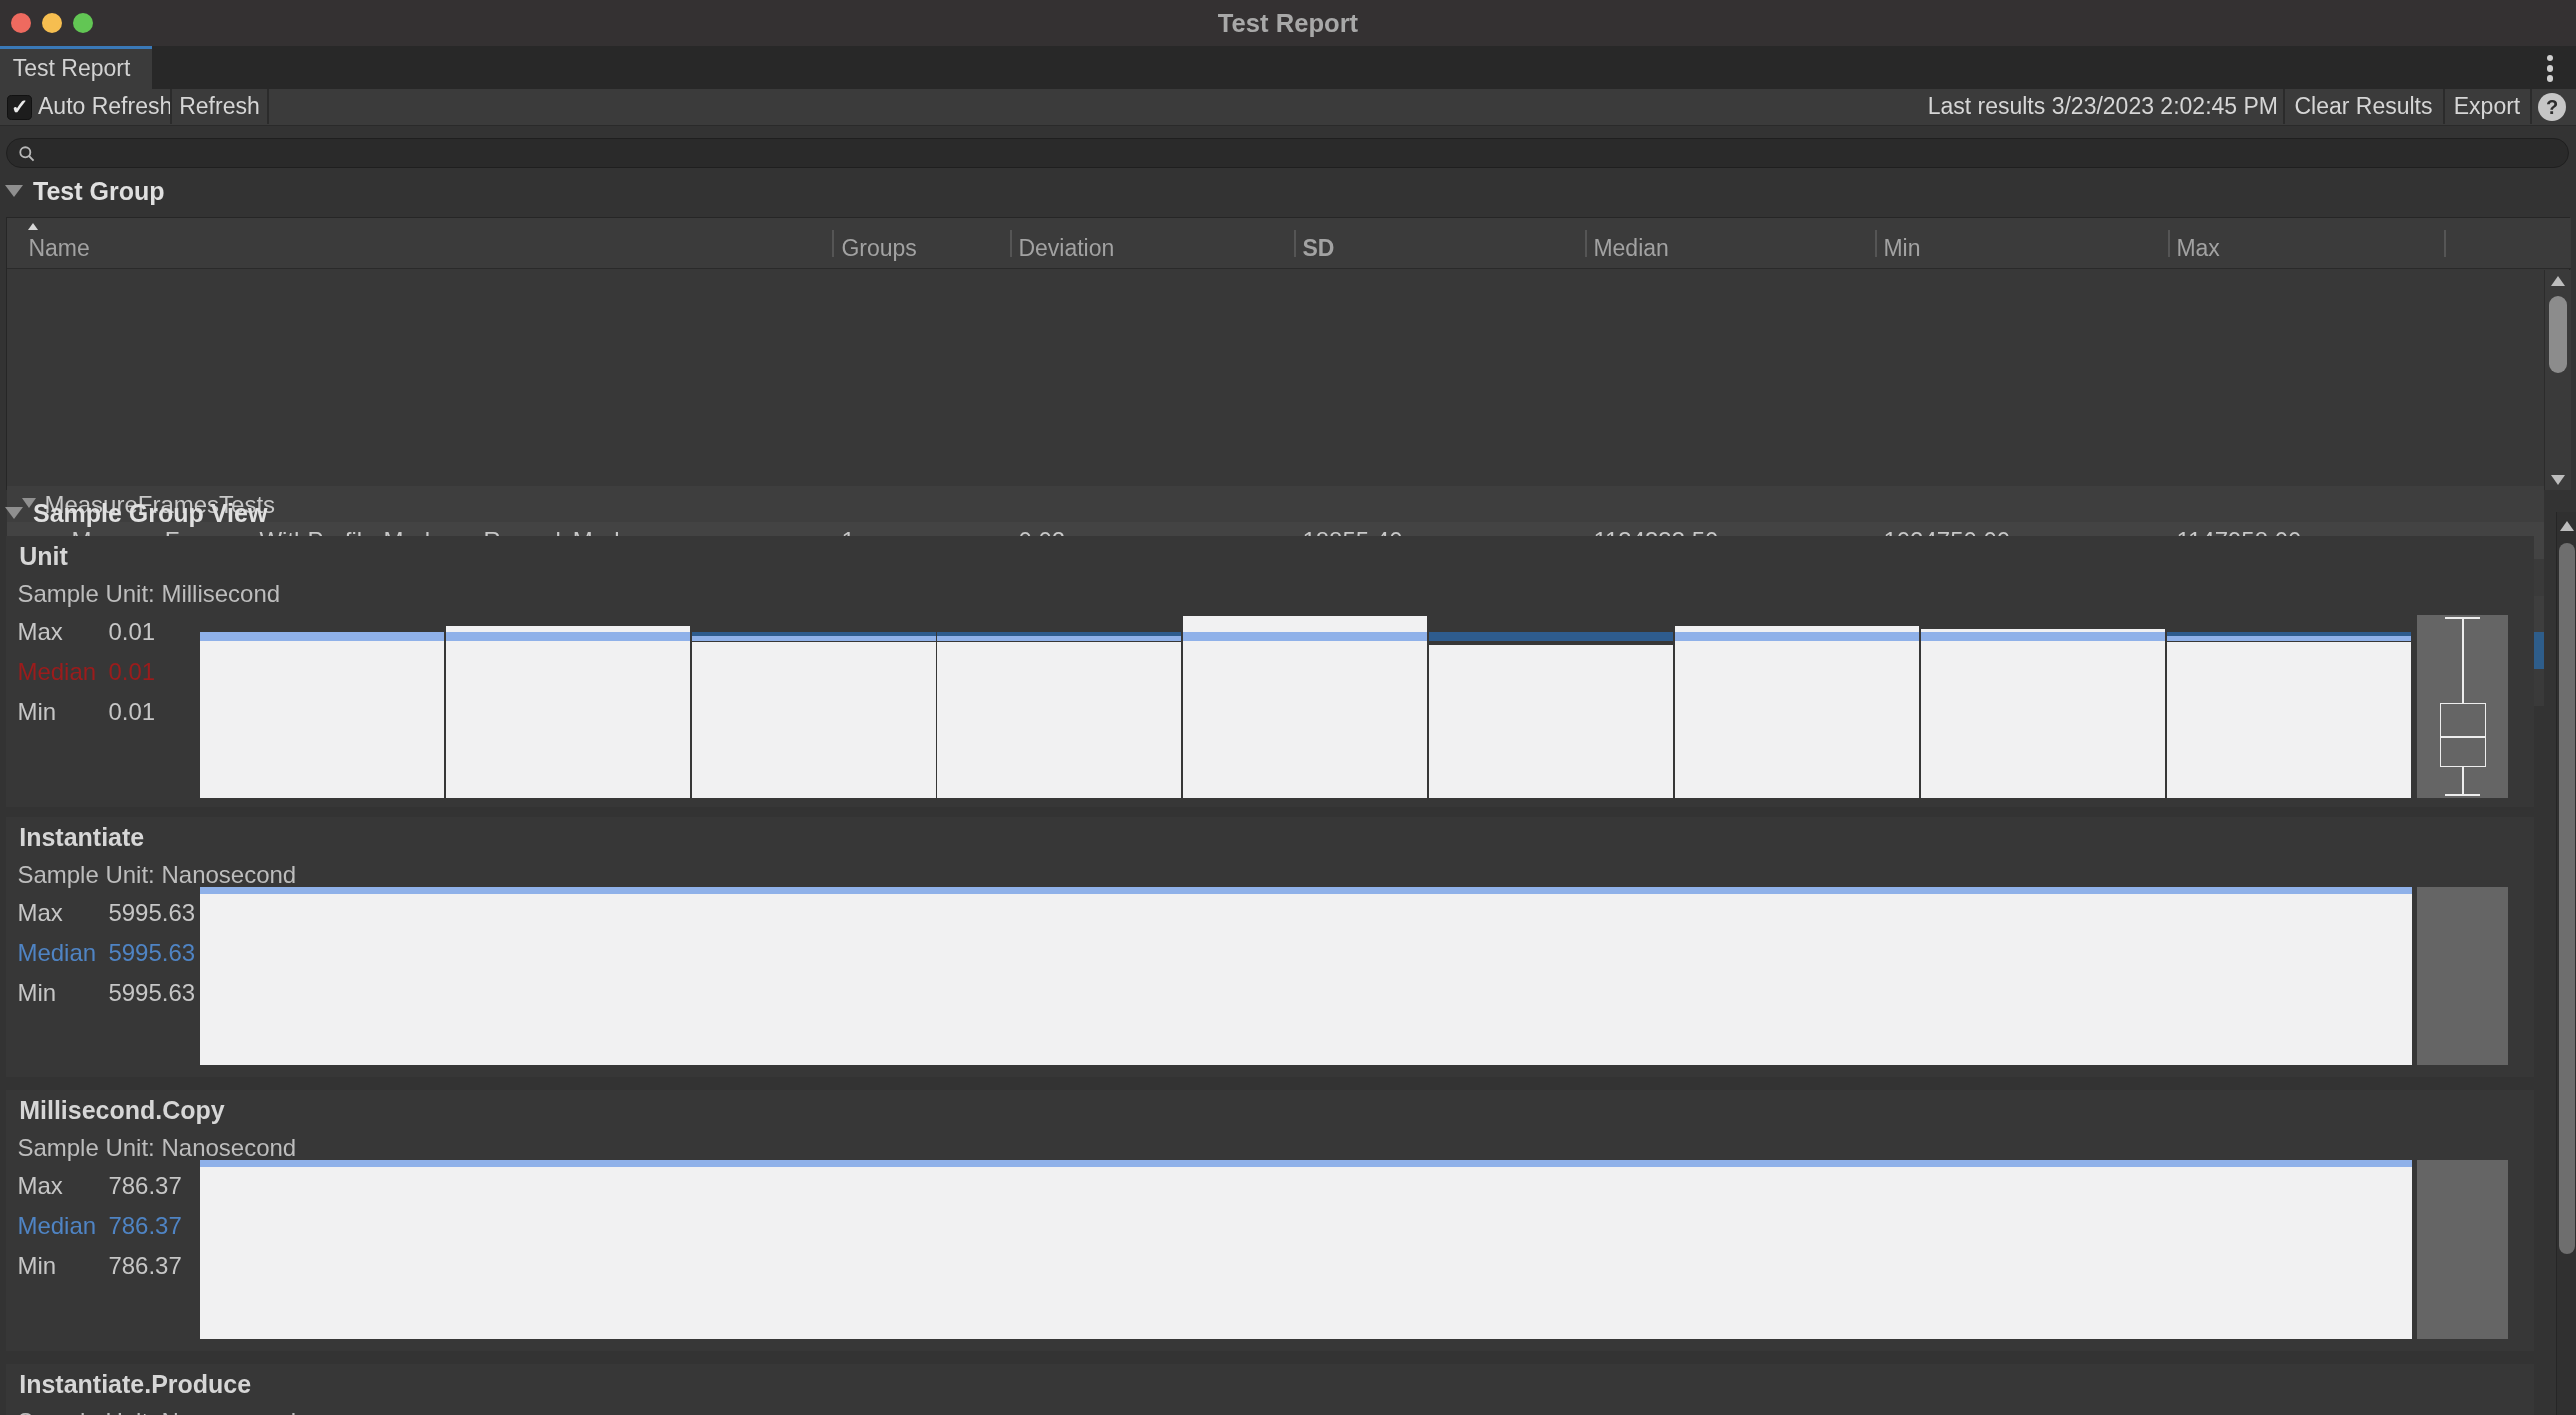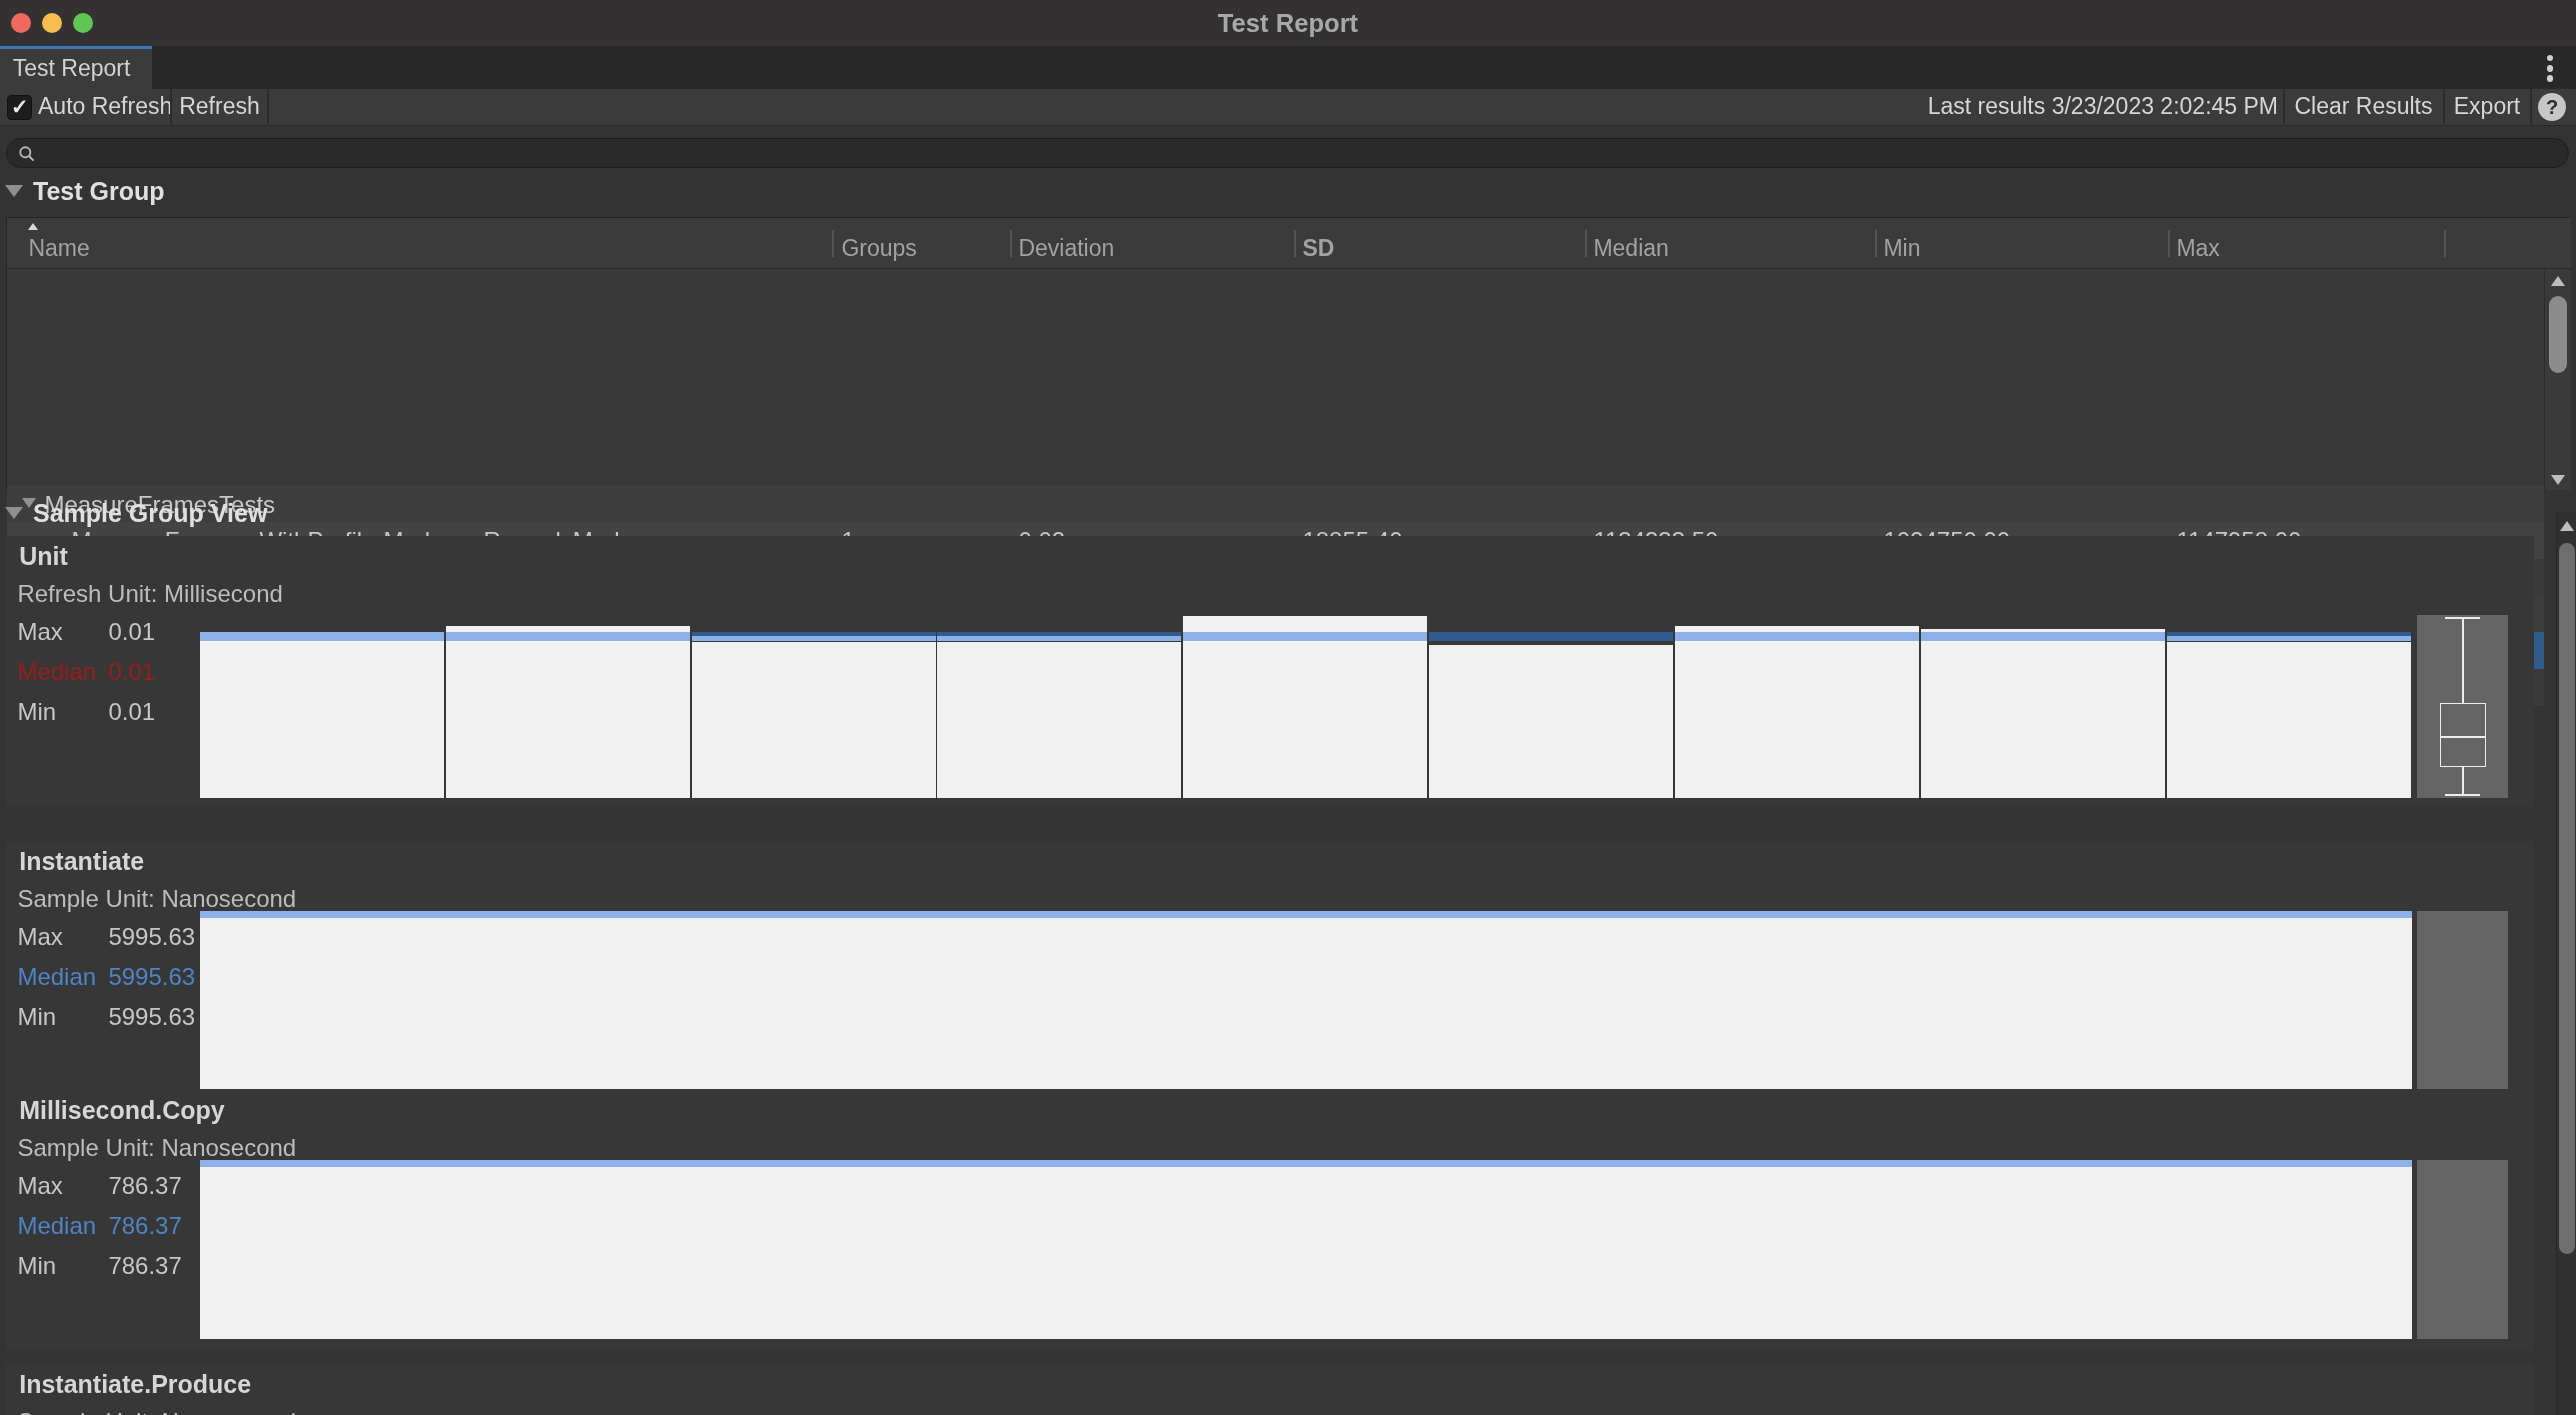--- a/index.html
+++ b/index.html
@@ -223,21 +223,21 @@
 </div>
 
 <div class="abs sech" style="left:0;top:500px;width:731px">
   <div class="tri-down"></div>
   <span>Sample Group View</span>
 </div>
 
 <div id="panels">
     <div class="abs panel" style="top: 536px; height: 271px;">
       <div class="abs ptitle">Unit</div>
-      <div class="abs punit">Refresh Unit: Millisecond</div>
+      <div class="abs punit">Sample Unit: Millisecond</div>
       <div class="abs stat" style="top: 82px;">Max<div class="v">0.01</div></div>
       <div class="abs stat" style="top: 122px; color: rgb(155, 28, 28);">Median<div class="v">0.01</div></div>
       <div class="abs stat" style="top: 162px;">Min<div class="v">0.01</div></div>
       <div class="abs bar" style="left: 194px; width: 244px; top: 104px; bottom: 9.1px;"></div>
       <div class="abs band" style="left: 194px; width: 244px; top: 96px; background: rgb(143, 177, 233);"></div>
       <div class="abs bar" style="left: 440px; width: 244px; top: 90px; bottom: 9.1px;"></div>
       <div class="abs band" style="left: 440px; width: 244px; top: 96px; background: rgb(143, 177, 233);"></div>
       <div class="abs bar" style="left: 686px; width: 244px; top: 106px; bottom: 9.1px;"></div>
       <div class="abs band" style="left: 686px; width: 244px; top: 96px; background: linear-gradient(rgb(46, 92, 142) 50%, rgb(143, 177, 233) 50%);"></div>
       <div class="abs bar" style="left: 931px; width: 244px; top: 106px; bottom: 9.1px;"></div>
@@ -253,21 +253,21 @@
       <div class="abs bar" style="left: 2161px; width: 244px; top: 106px; bottom: 9.1px;"></div>
       <div class="abs band" style="left: 2161px; width: 244px; top: 96px; background: linear-gradient(rgb(46, 92, 142) 50%, rgb(143, 177, 233) 50%);"></div>
       <div class="abs graybox" style="top: 79px; height: 183px;">
         <div class="abs bp-cap" style="top: 1.8px;"></div>
         <div class="abs bp-line" style="top: 3.7px; height: 176px;"></div>
         <div class="abs bp-cap" style="top: 179px;"></div>
         <div class="abs bp-box" style="top: 88px; height: 64px; background: rgb(101, 101, 101);"></div>
         <div class="abs bp-med" style="top: 121px;"></div>
       </div>
     </div>
-    <div class="abs panel" style="top: 817px; height: 260px; margin-top: 24px;">
+    <div class="abs panel" style="top: 817px; height: 260px;">
       <div class="abs ptitle">Instantiate</div>
       <div class="abs punit">Sample Unit: Nanosecond</div>
       <div class="abs stat" style="top: 82px;">Max<div class="v">5995.63</div></div>
       <div class="abs stat" style="top: 122px; color: rgb(79, 132, 196);">Median<div class="v">5995.63</div></div>
       <div class="abs stat" style="top: 162px;">Min<div class="v">5995.63</div></div>
       <div class="abs bar" style="left: 194px; width: 2212px; top: 70px; bottom: 12px;">
         <div class="stripe" style="background: rgb(143, 177, 233);"></div>
       </div>
       <div class="abs graybox" style="top: 70px; bottom: 12px;"></div>
     </div>

